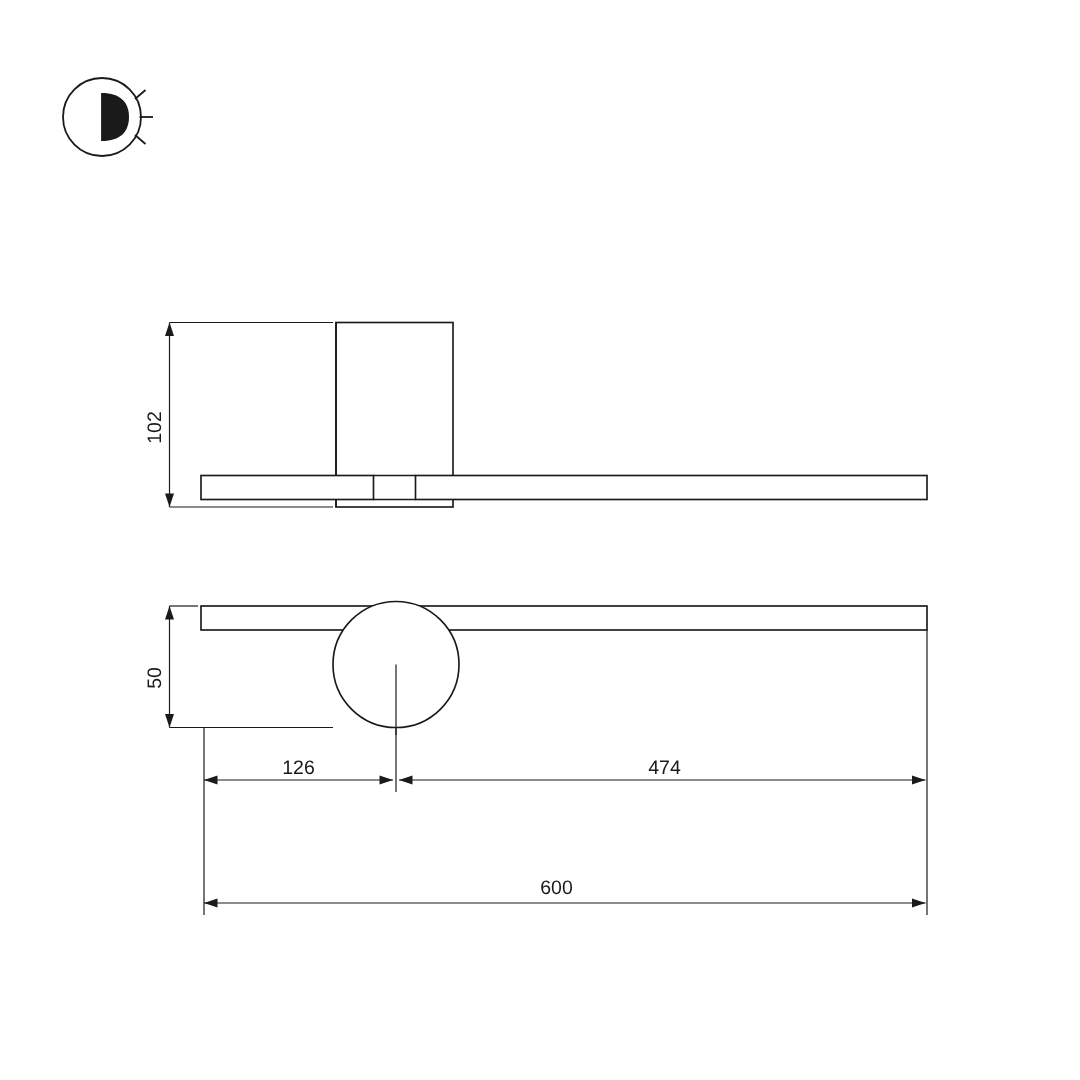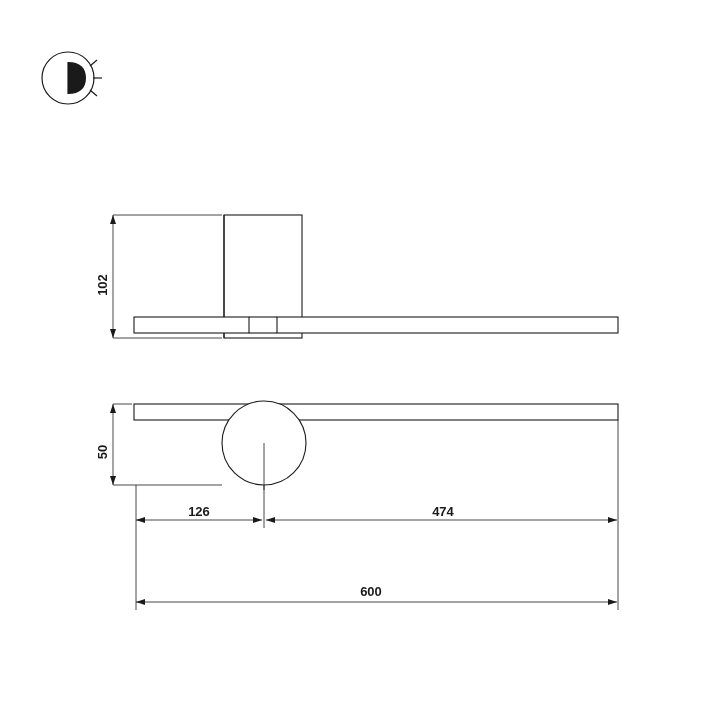--- a/index.html
+++ b/index.html
@@ -11,21 +11,20 @@
     width: 720px;
     height: 720px;
     font-family: "Liberation Sans", sans-serif;
     position: relative;
     overflow: hidden;
   }
   #stage {
     position: relative;
     width: 720px;
     height: 720px;
-    font-weight: bold;
   }
   #drawing {
     position: absolute;
     left: 0;
     top: 0;
     width: 720px;
     height: 720px;
   }
   .dim-text {
     font-family: "Liberation Sans", sans-serif;

